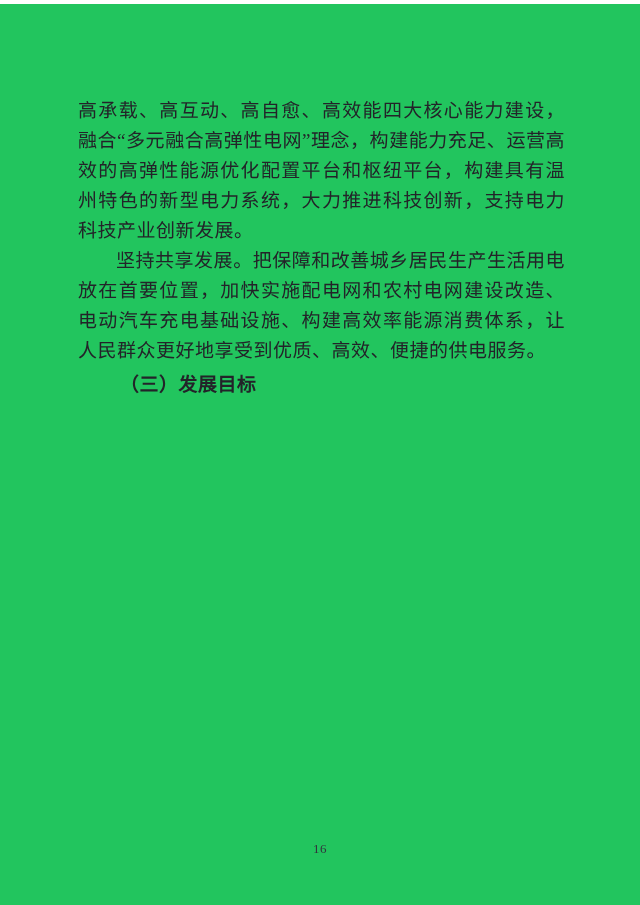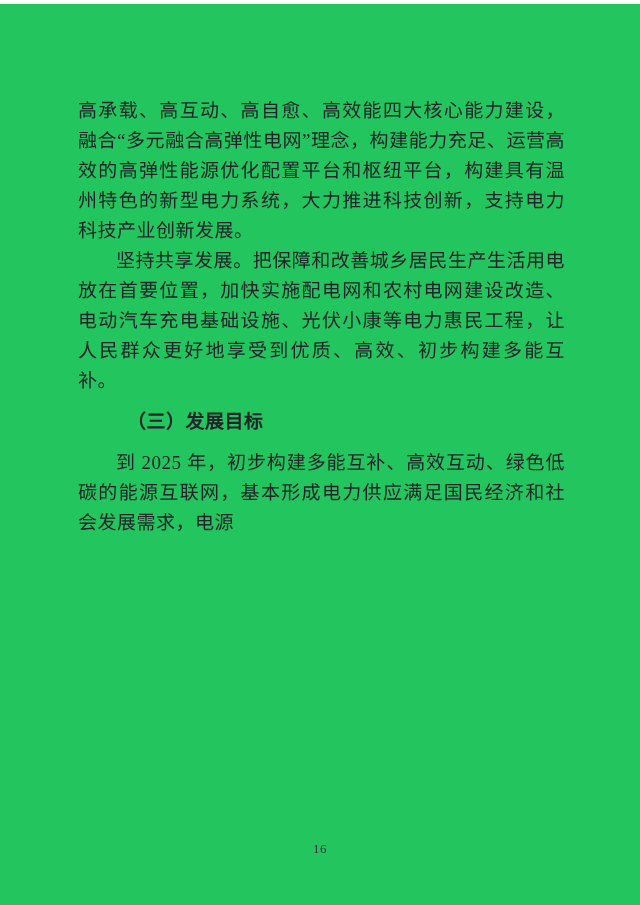--- a/index.html
+++ b/index.html
@@ -35,21 +35,21 @@
   }
   .para {
     margin: 0;
     padding: 0;
     text-indent: 2em;
   }
   .para.no-indent {
     text-indent: 0;
   }
   .section-heading {
-    margin: 11px;
+    margin: 4px;
     padding: 0;
     font-size: 19px;
     line-height: 30px;
     font-weight: bold;
     text-indent: 2em;
     text-align: left;
   }
   .page-footer {
     position: absolute;
     left: 0;
@@ -67,23 +67,22 @@
 
 <div class="doc-page">
 
   <div class="text-block">
 
     <p class="para no-indent">高承载、高互动、高自愈、高效能四大核心能力建设，融合“多元融合高弹性电网”理念，构建能力充足、运营高效的高弹性能源优化配置平台和枢纽平台，构建具有温州特色的新型电力系统，大力推进科技创新，支持电力科技产业创新发展。</p>
 
 
 
 
-    <p class="para">坚持共享发展。把保障和改善城乡居民生产生活用电放在首要位置，加快实施配电网和农村电网建设改造、电动汽车充电基础设施、光伏小康等电力惠民工程，让人民群众更好地享受到优质、高效、初步构建多能互补。</p>
+    <p class="para">坚持共享发展。把保障和改善城乡居民生产生活用电放在首要位置，加快实施配电网和农村电网建设改造、电动汽车充电基础设施、构建高效率能源消费体系，让人民群众更好地享受到优质、高效、便捷的供电服务。</p>
 
     <h2 class="section-heading">（三）发展目标</h2>
 
-    <p class="para">到 2025 年，初步构建多能互补、高效互动、绿色低碳的能源互联网，基本形成电力供应满足国民经济和社会发展需求，电源</p>
 
   </div>
 
   <div class="page-footer">16</div>
 
 </div>
 
 </body></html>

